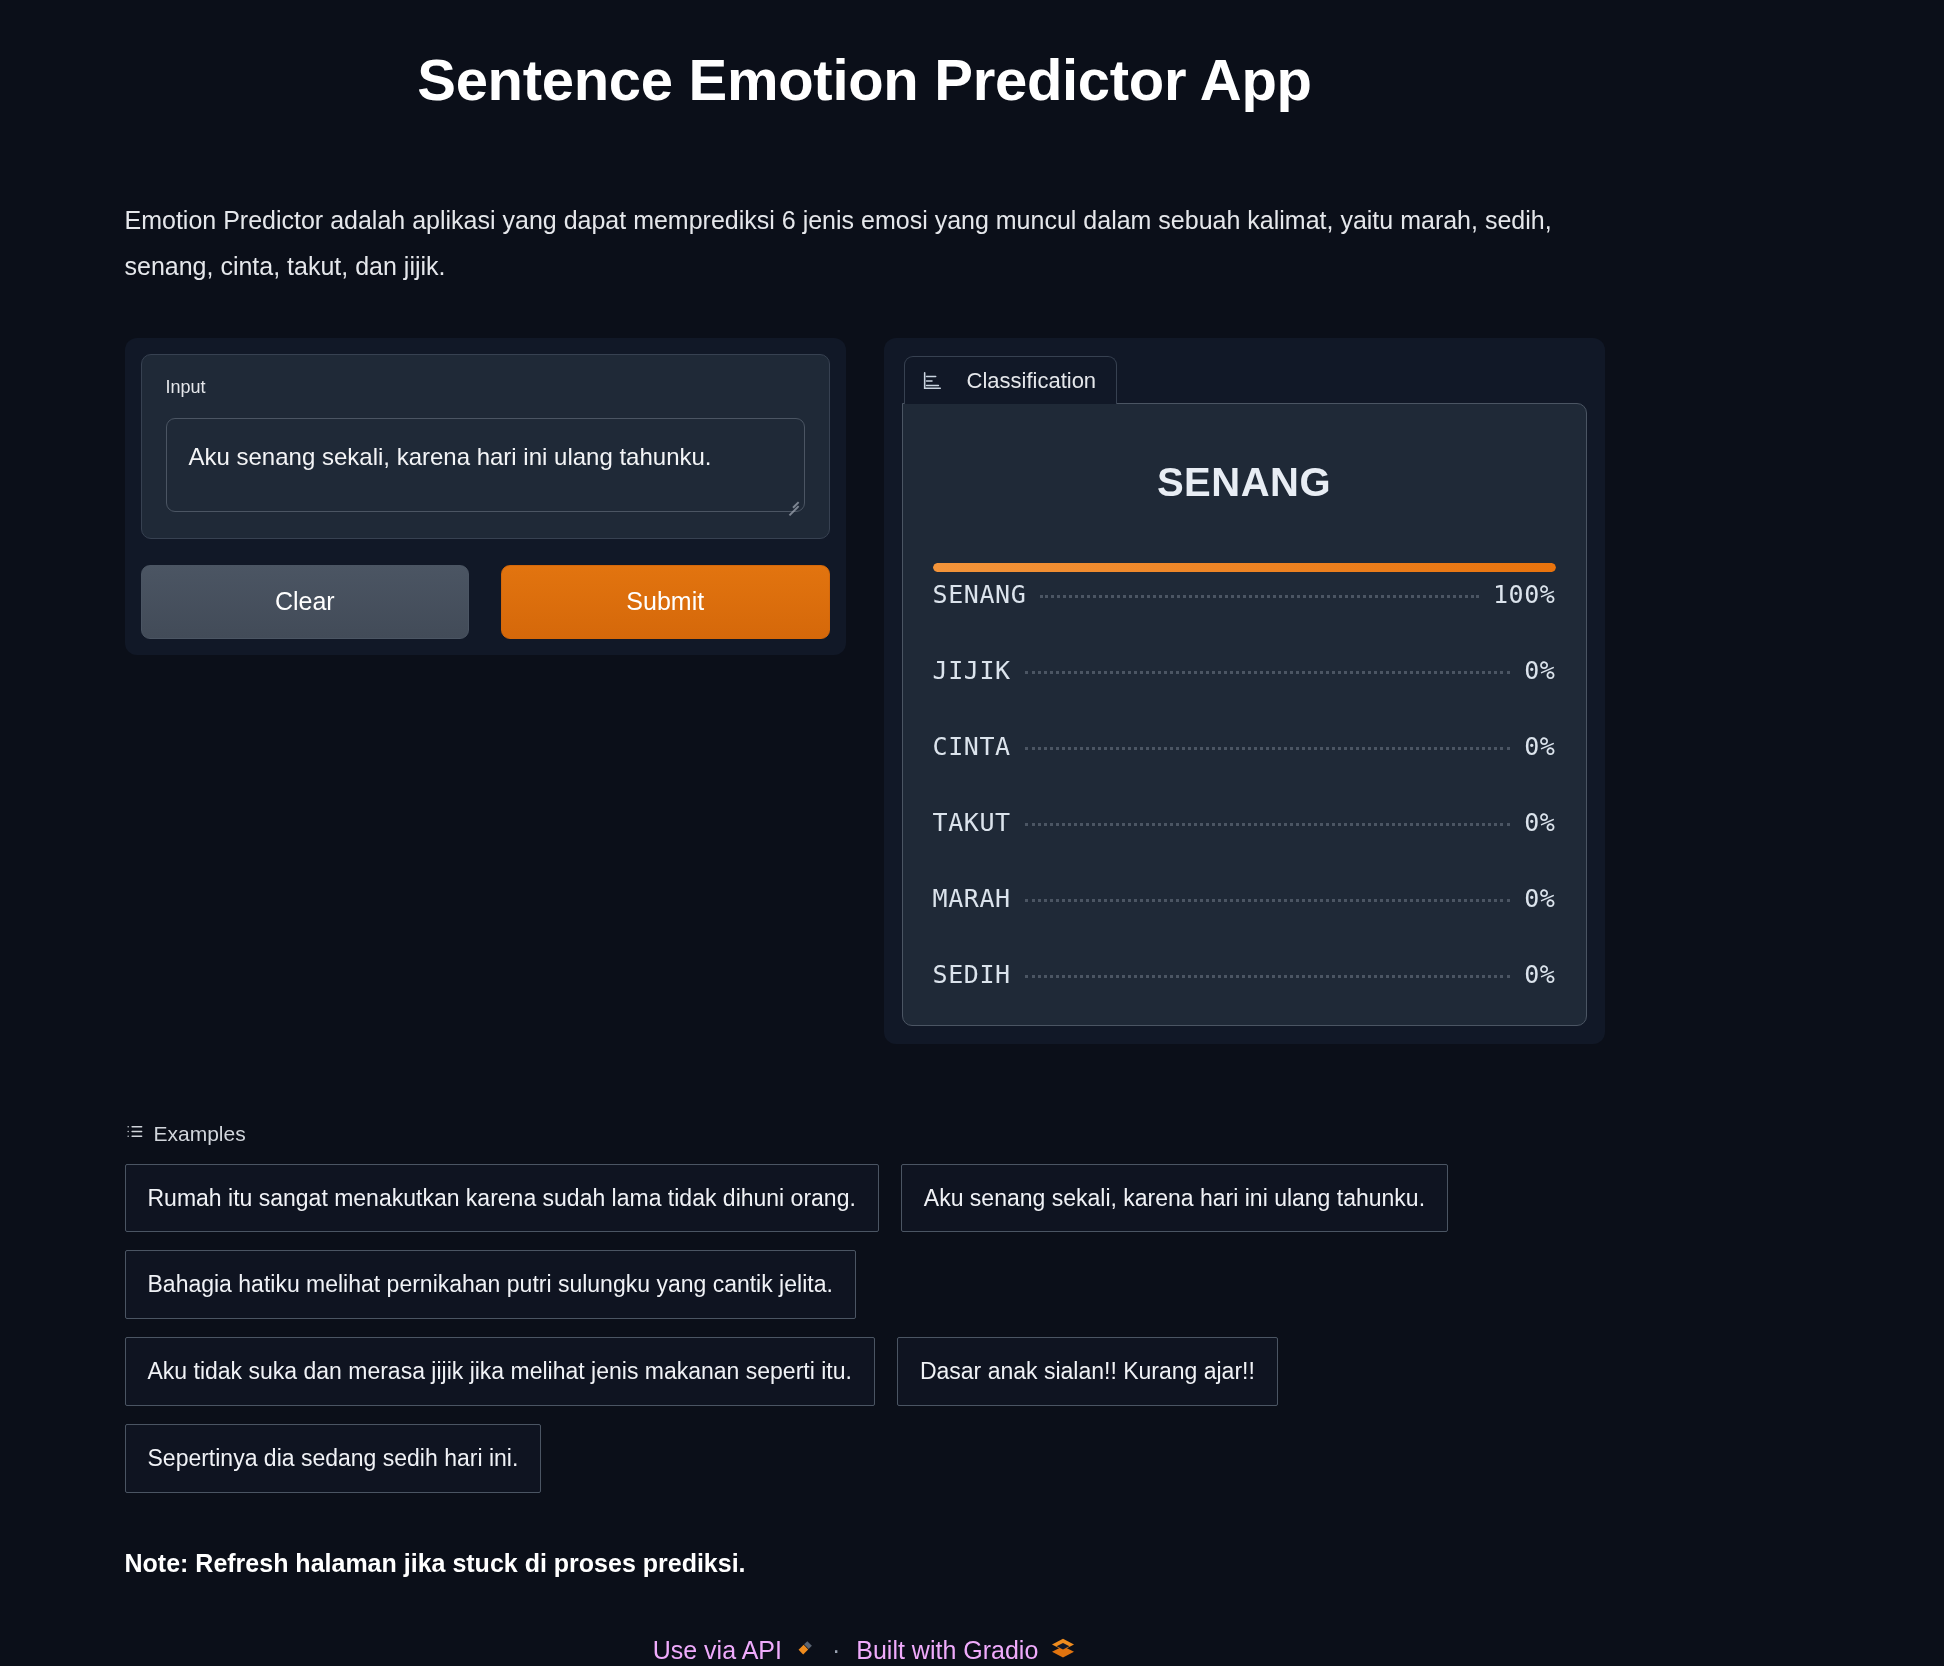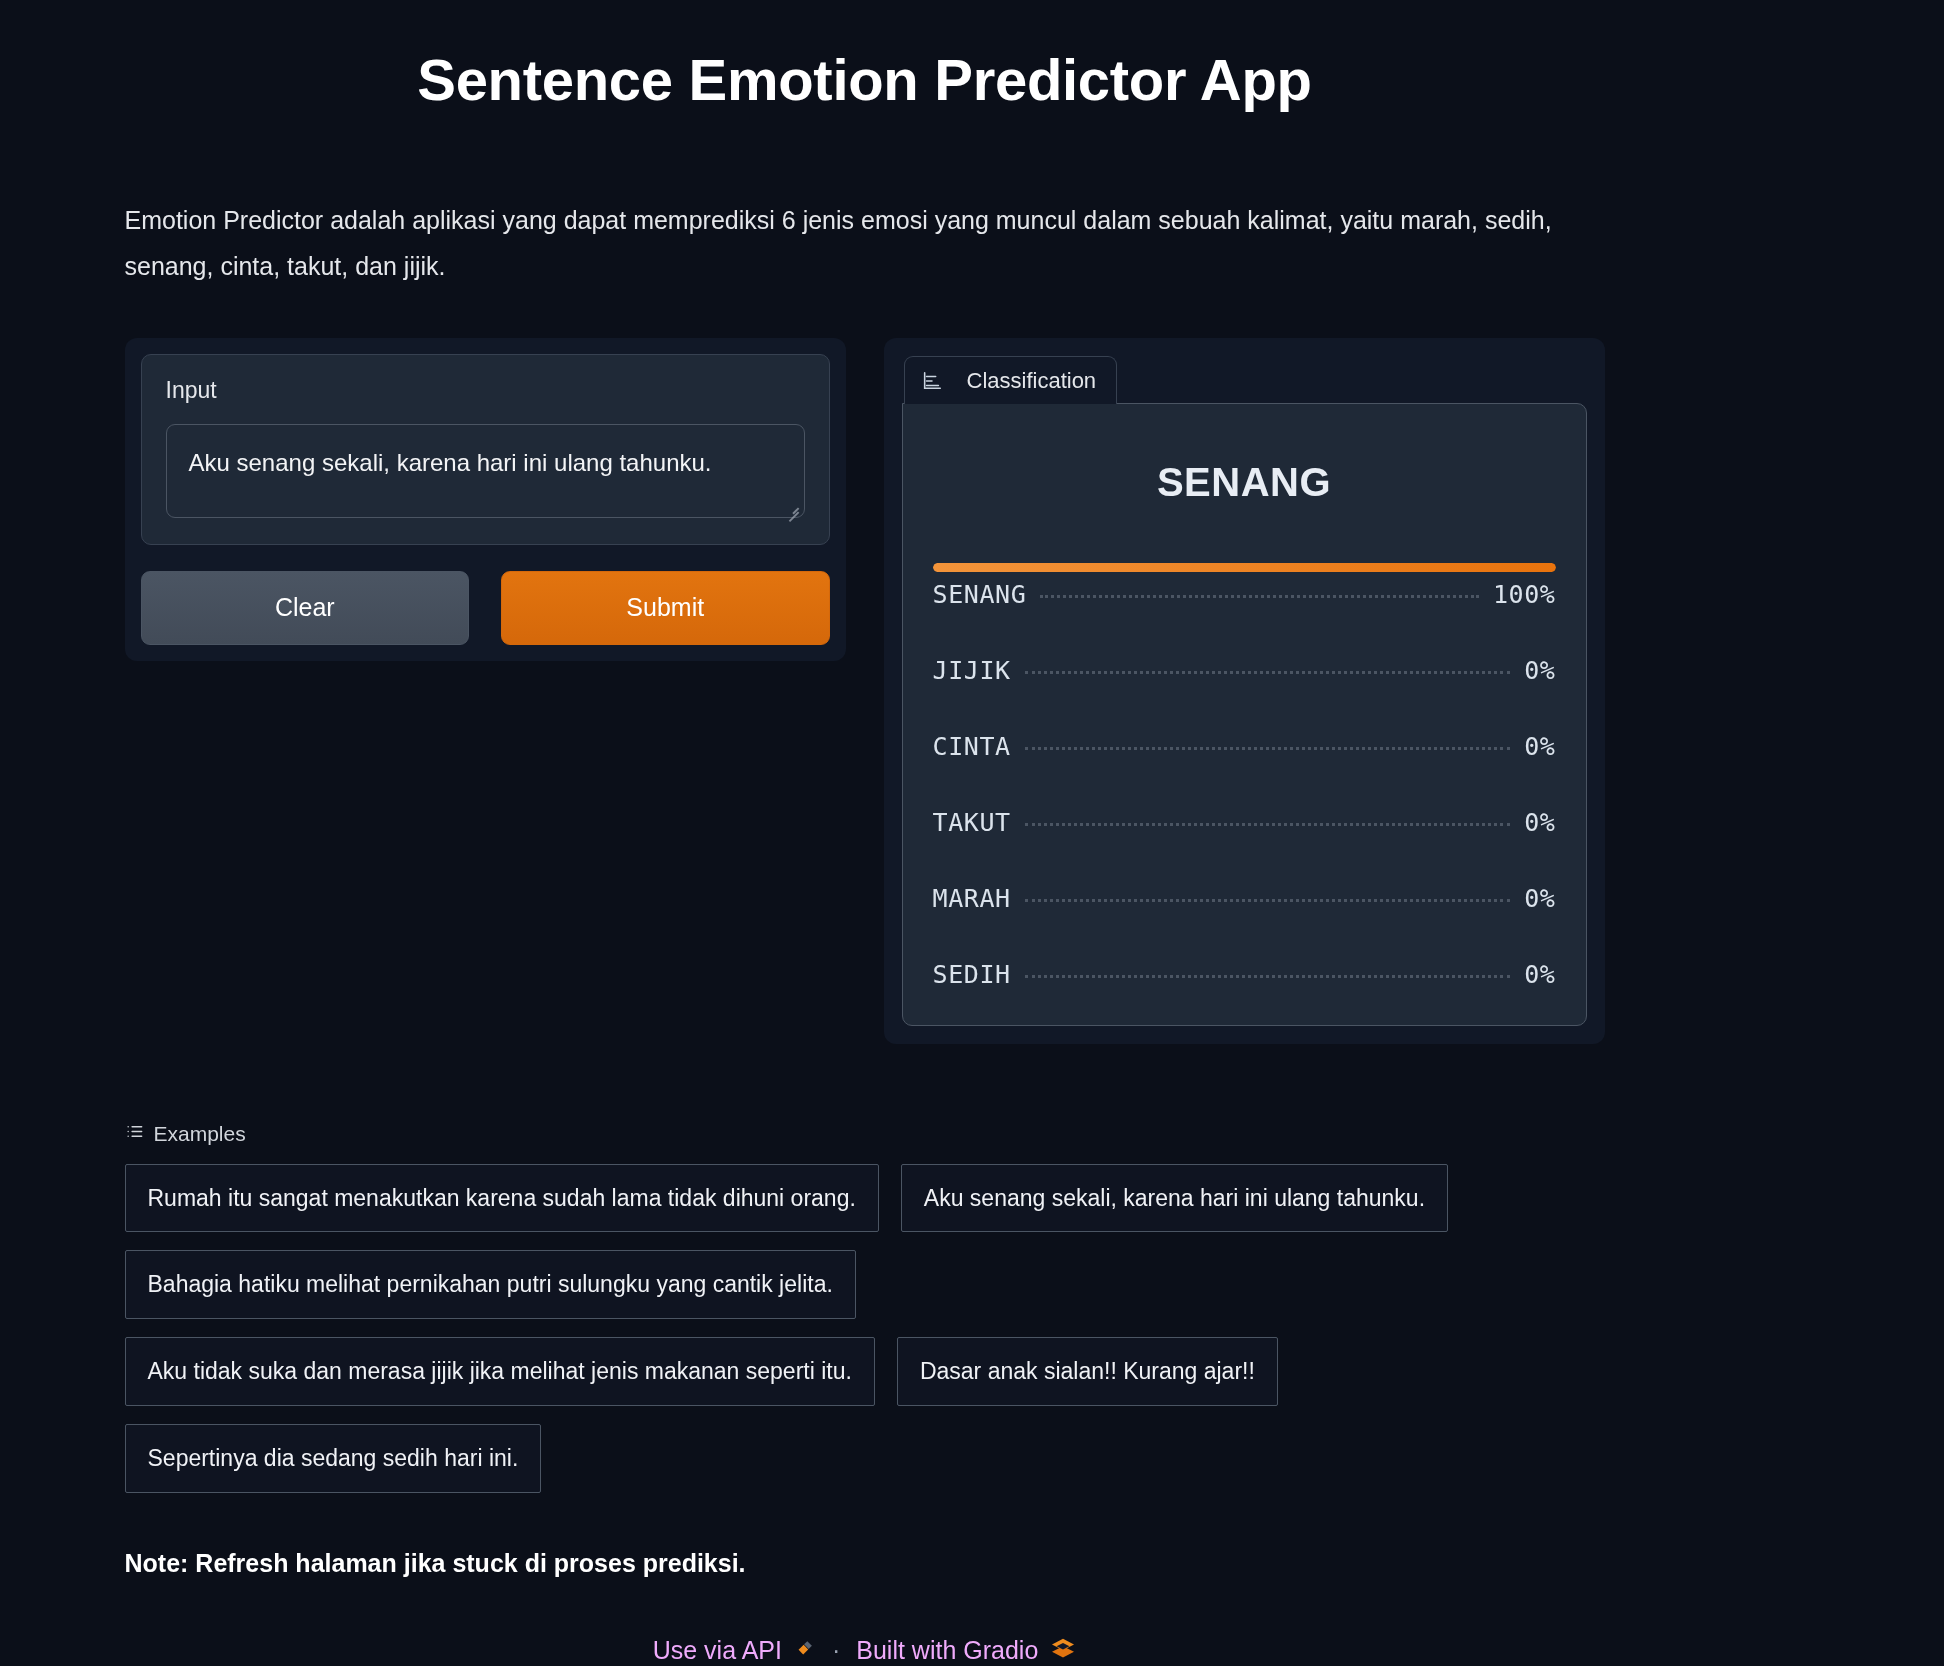--- a/index.html
+++ b/index.html
@@ -51,21 +51,21 @@
 
   
   .panel {
     background: #1f2937;
     border: 1px solid #374151;
     border-radius: 10px;
     padding: 22px 24px 26px 24px;
   }
 
   .field-label {
-    font-size: 23px;
+    font-size: 18px;
     color: #e5e7eb;
     margin-bottom: 20px;
   }
 
   .textarea-box {
     background: #1f2937;
     border: 1px solid #4b5563;
     border-radius: 9px;
     min-height: 94px;
     padding: 22px 22px;

